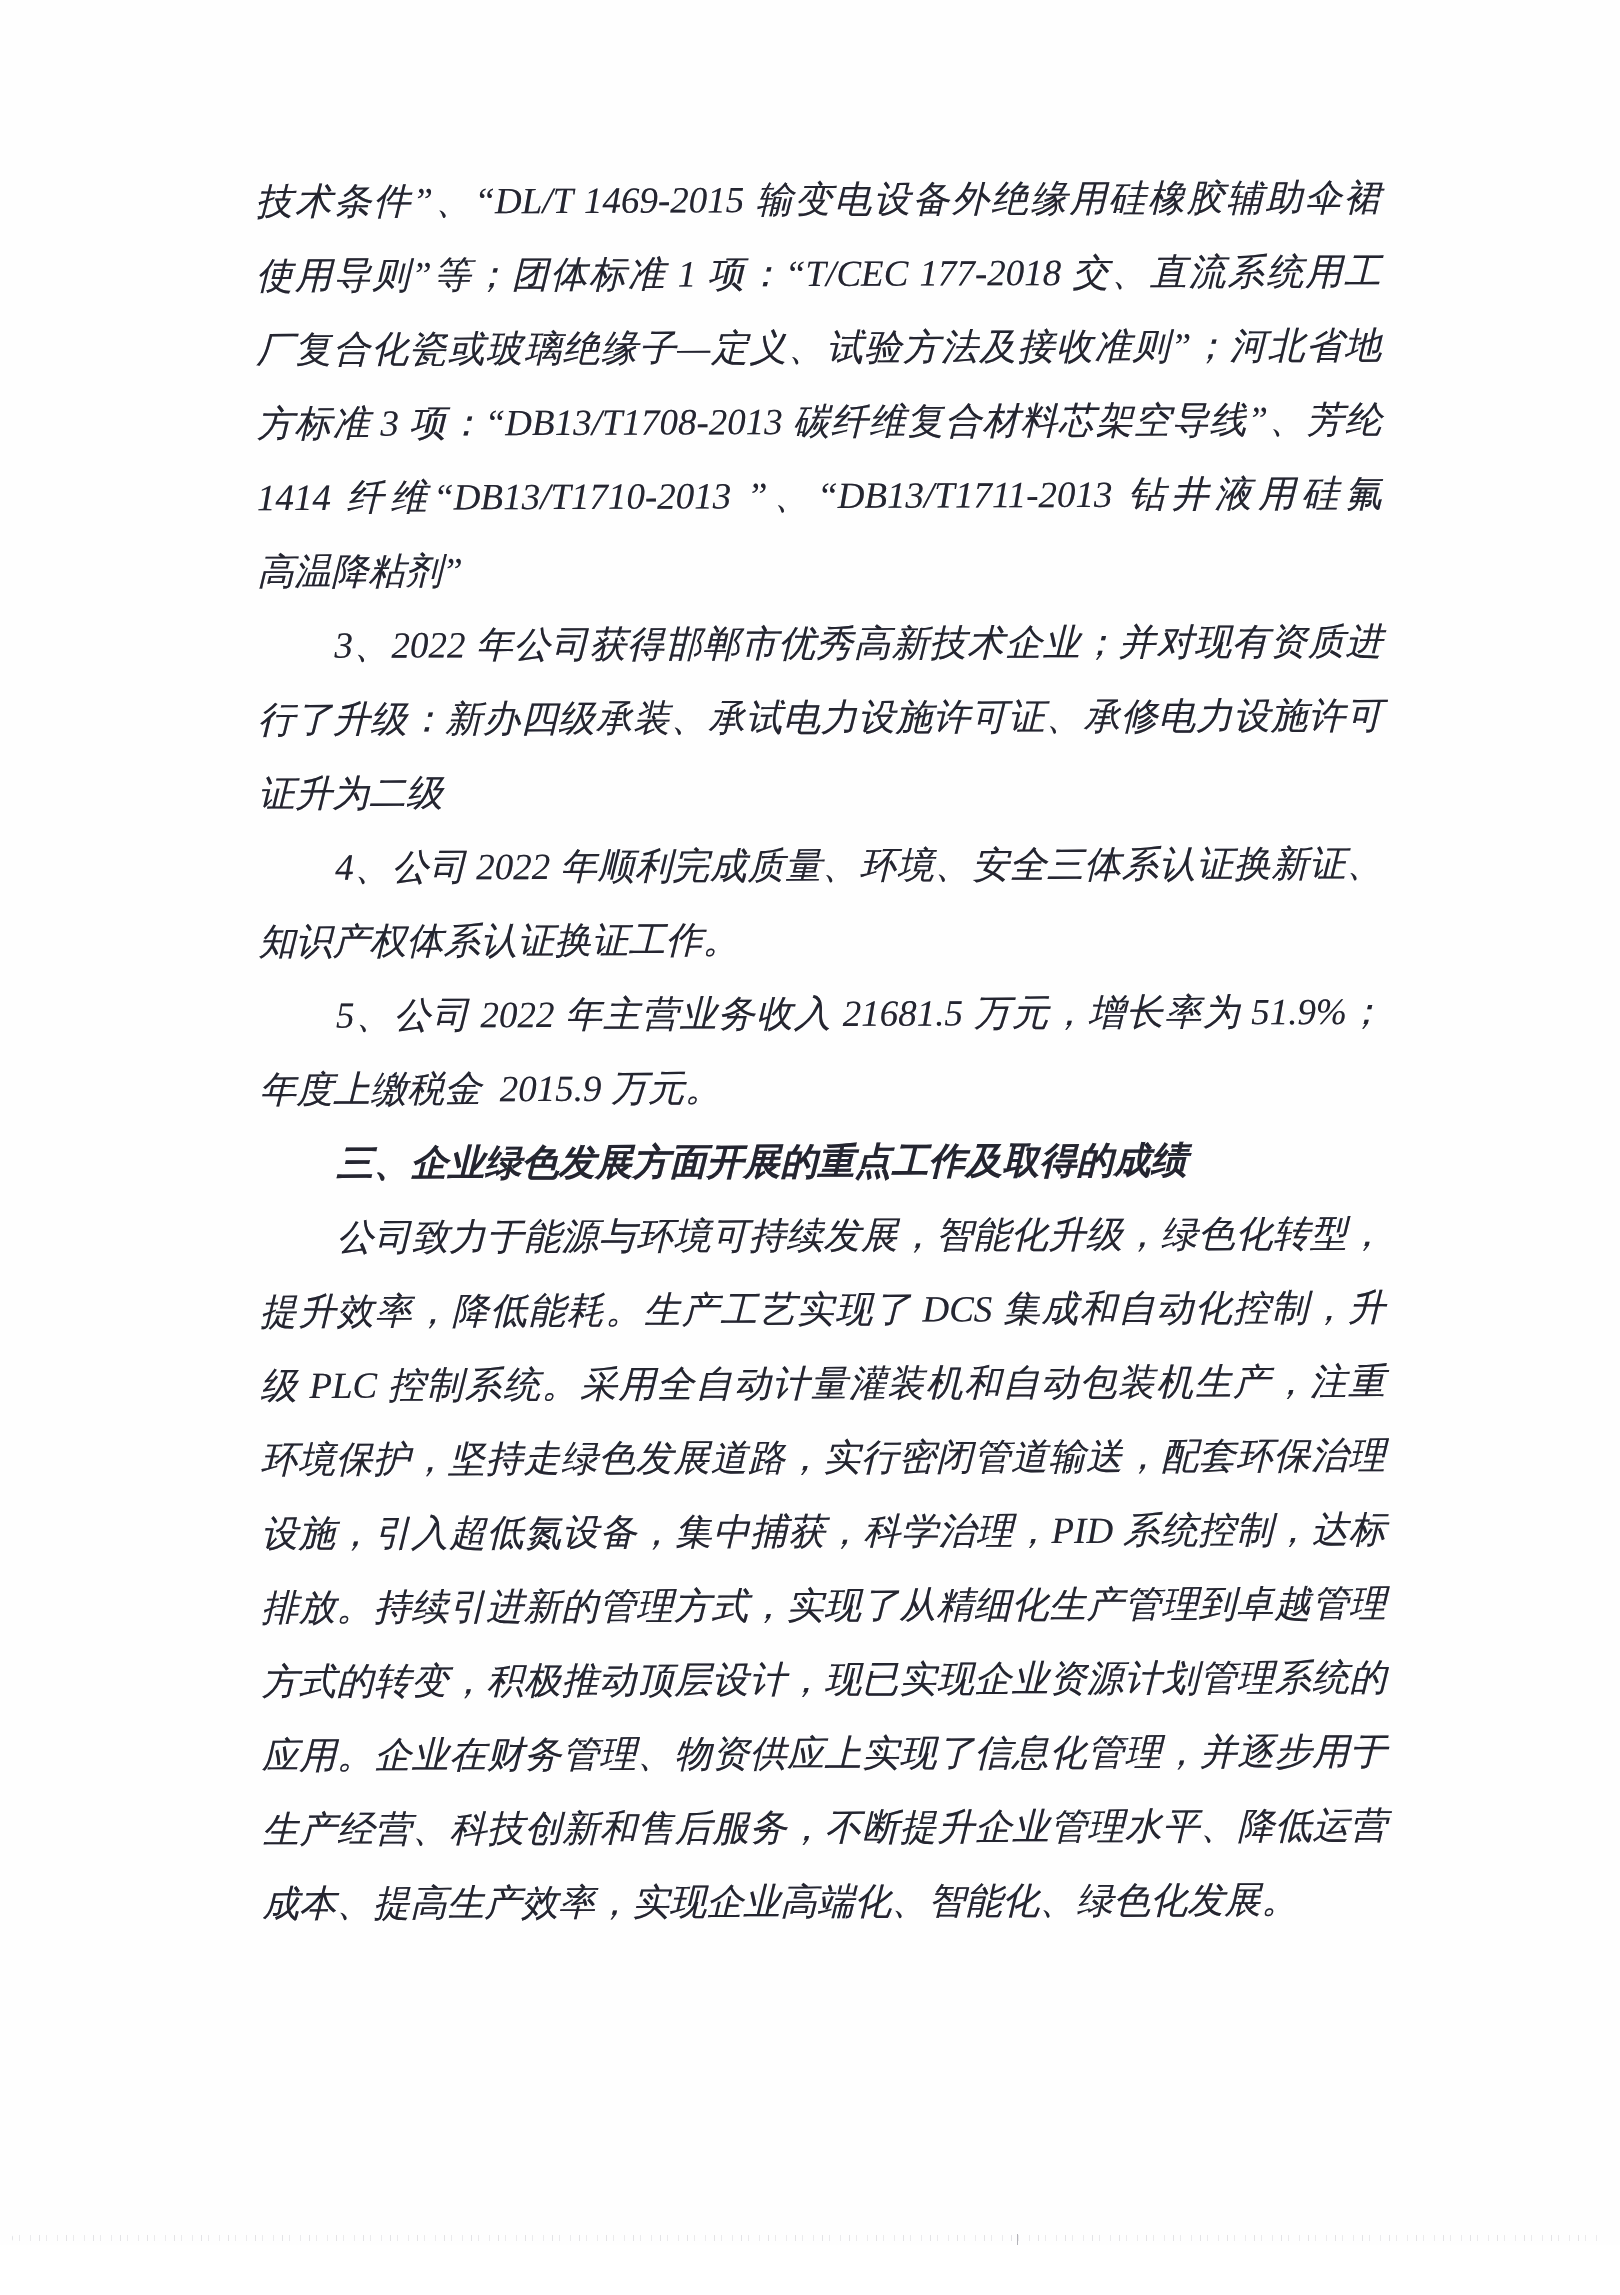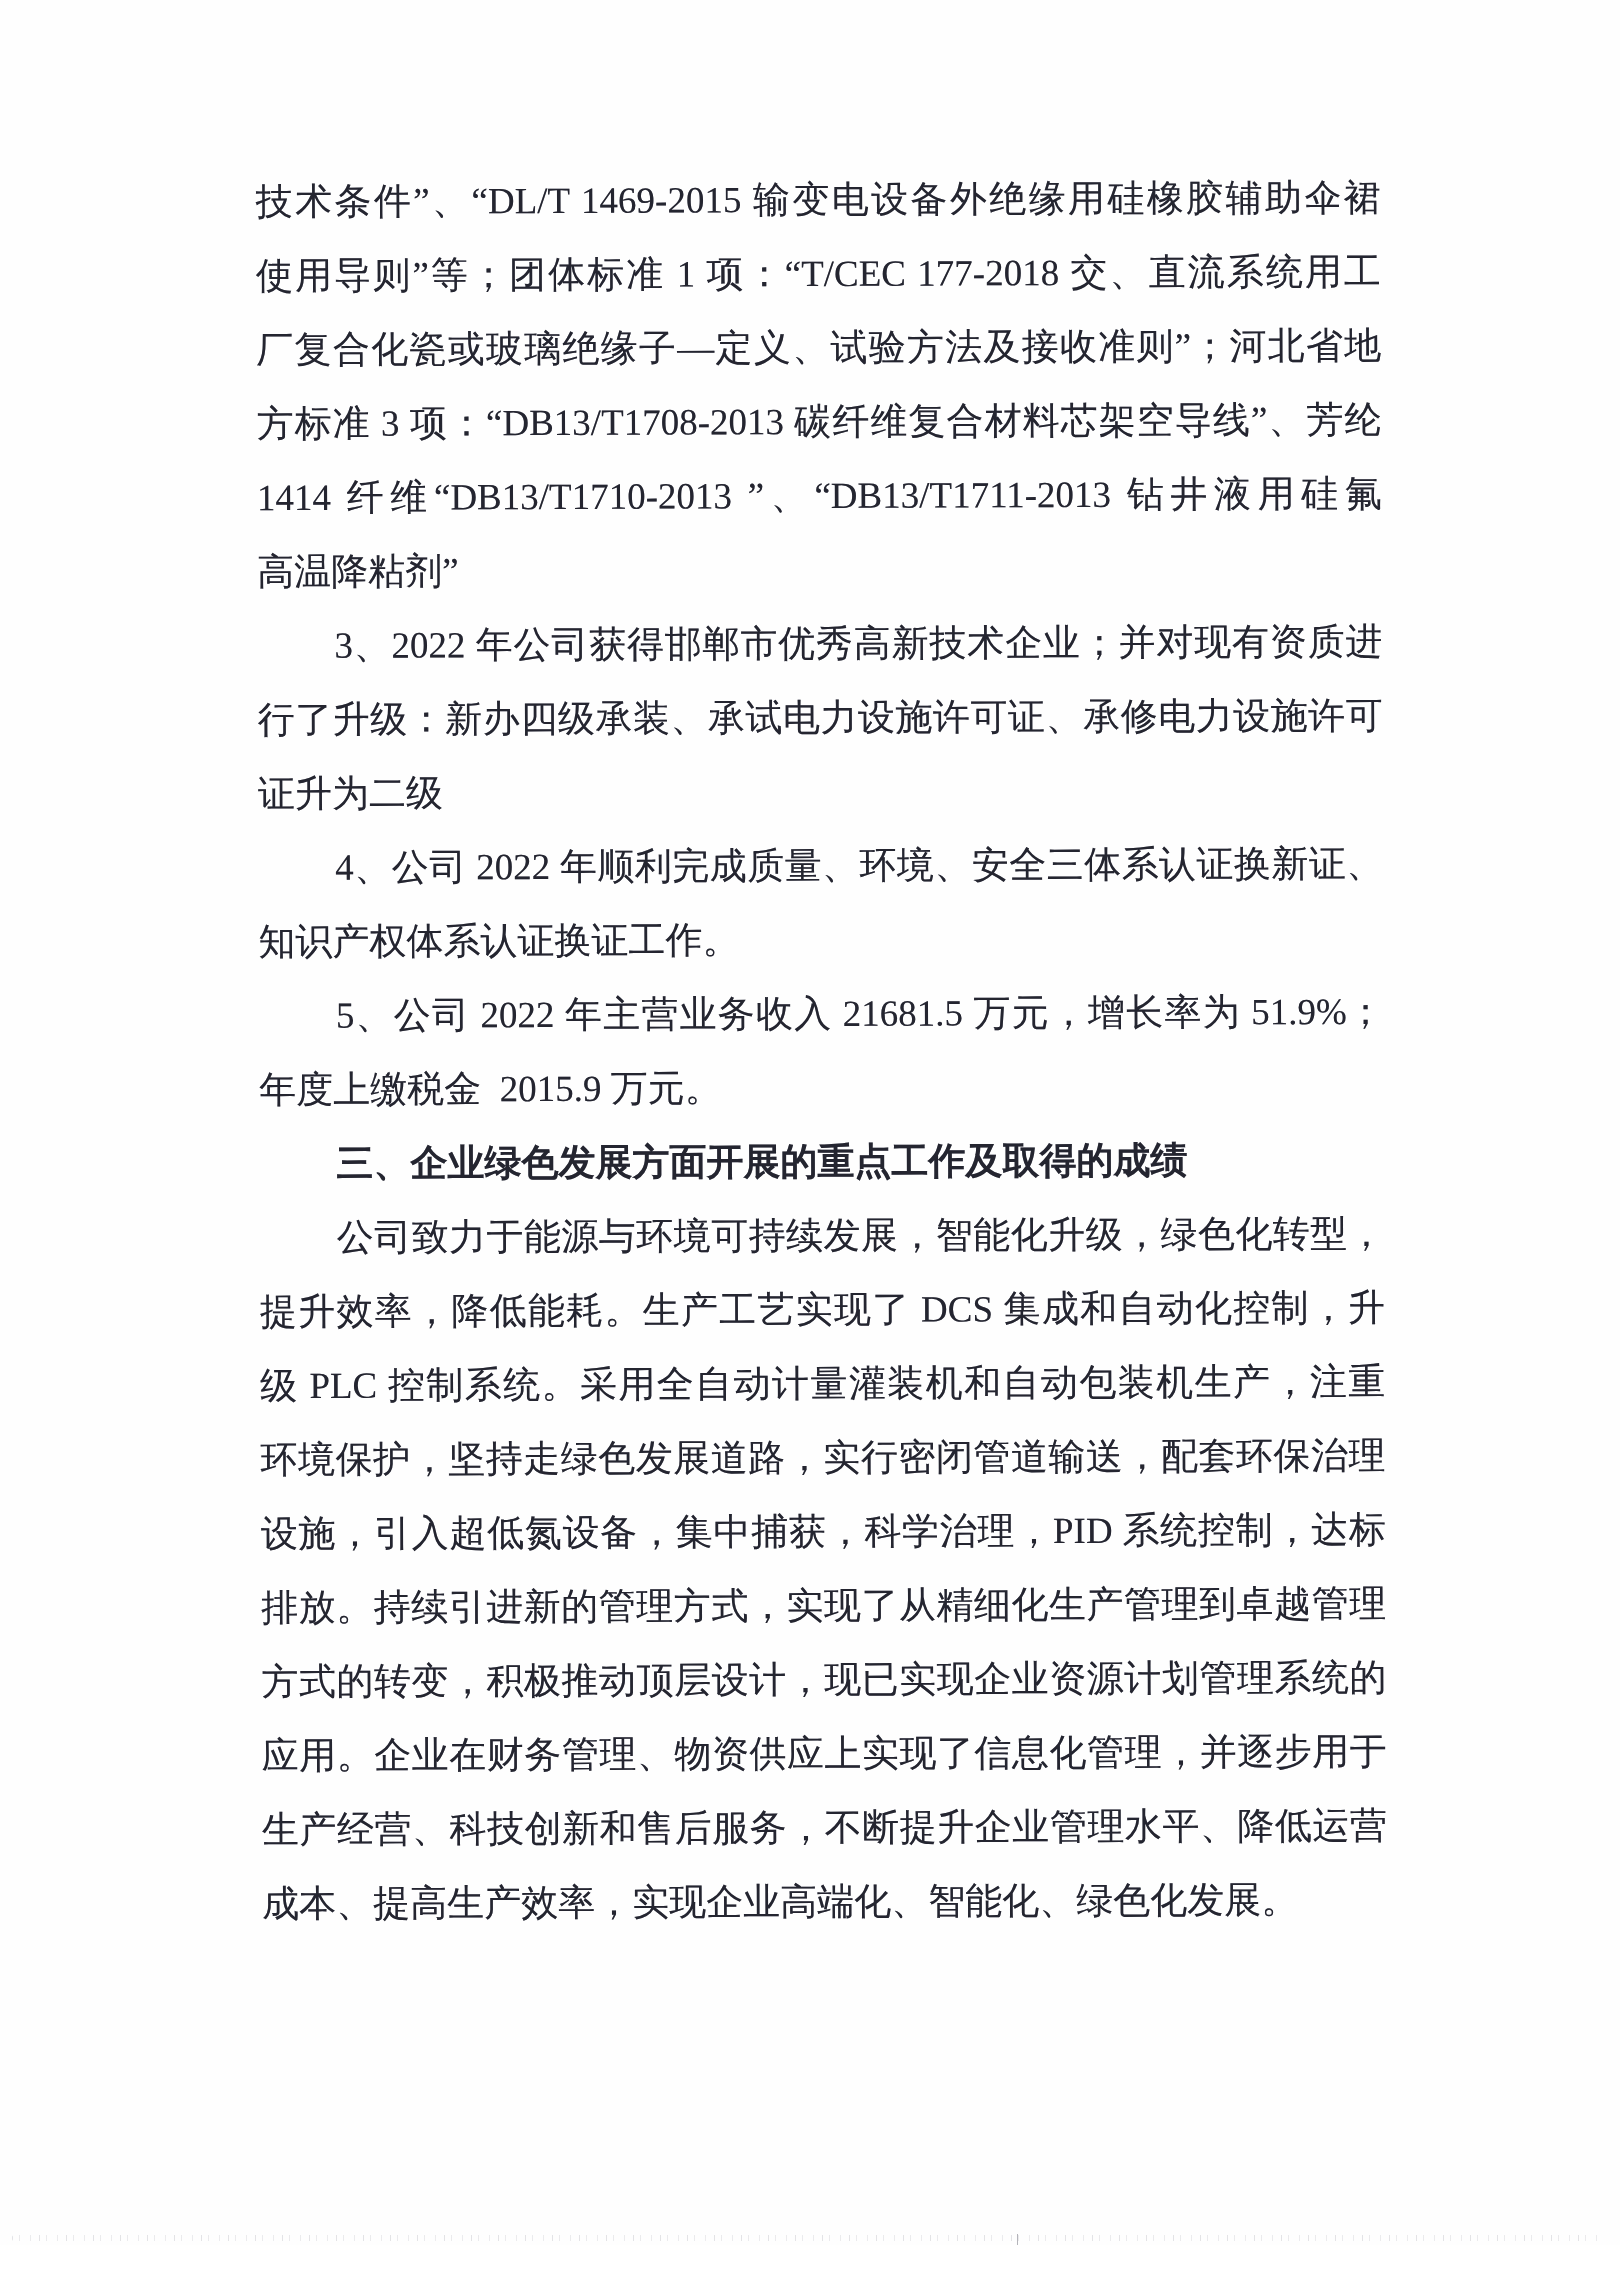--- a/index.html
+++ b/index.html
@@ -10,20 +10,21 @@
   body{
     width:1621px;height:2295px;
     background:#fff;
     font-family:"Liberation Serif","DejaVu Serif",serif;
   }
   .page{
     position:relative;
     width:1621px;height:2245px;
     background:var(--paper);
     overflow:hidden;
+    font-style:italic;
   }
   .content{
     position:absolute;
     left:259px;top:163px;
     width:1125px;
     color:var(--ink);
     transform:rotate(-0.22deg);
     transform-origin:50% 50%;
   }
   .line{

